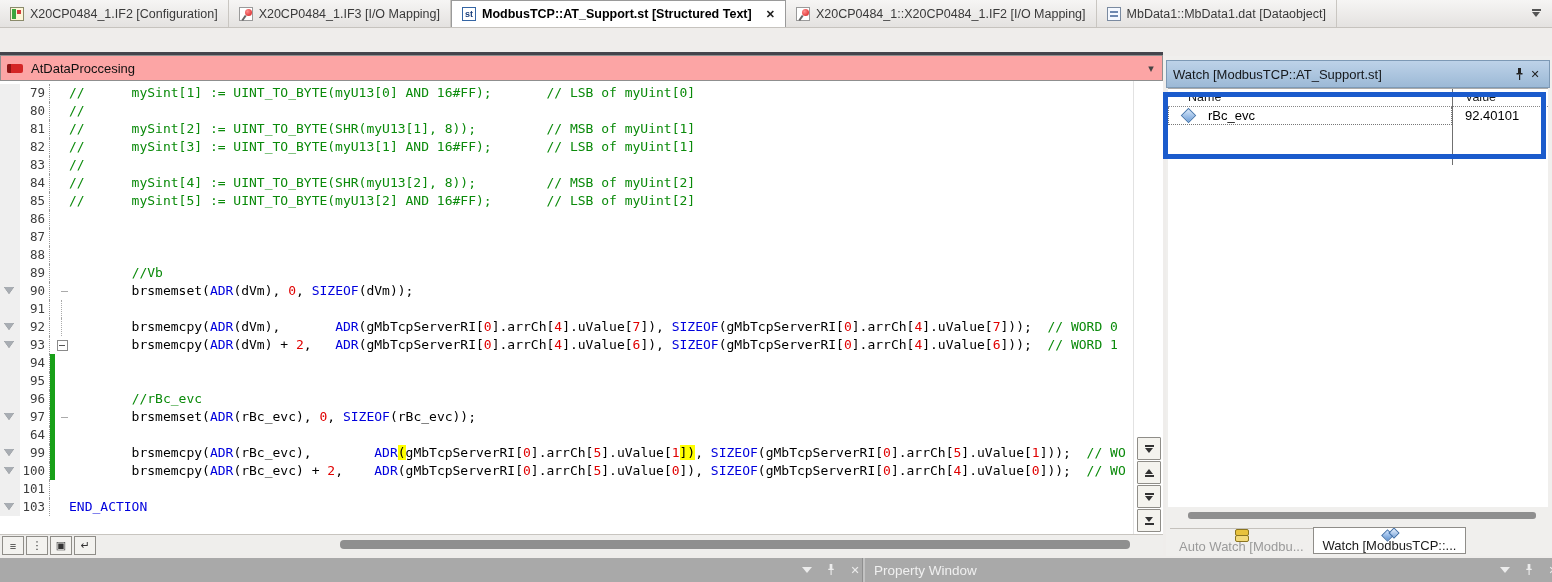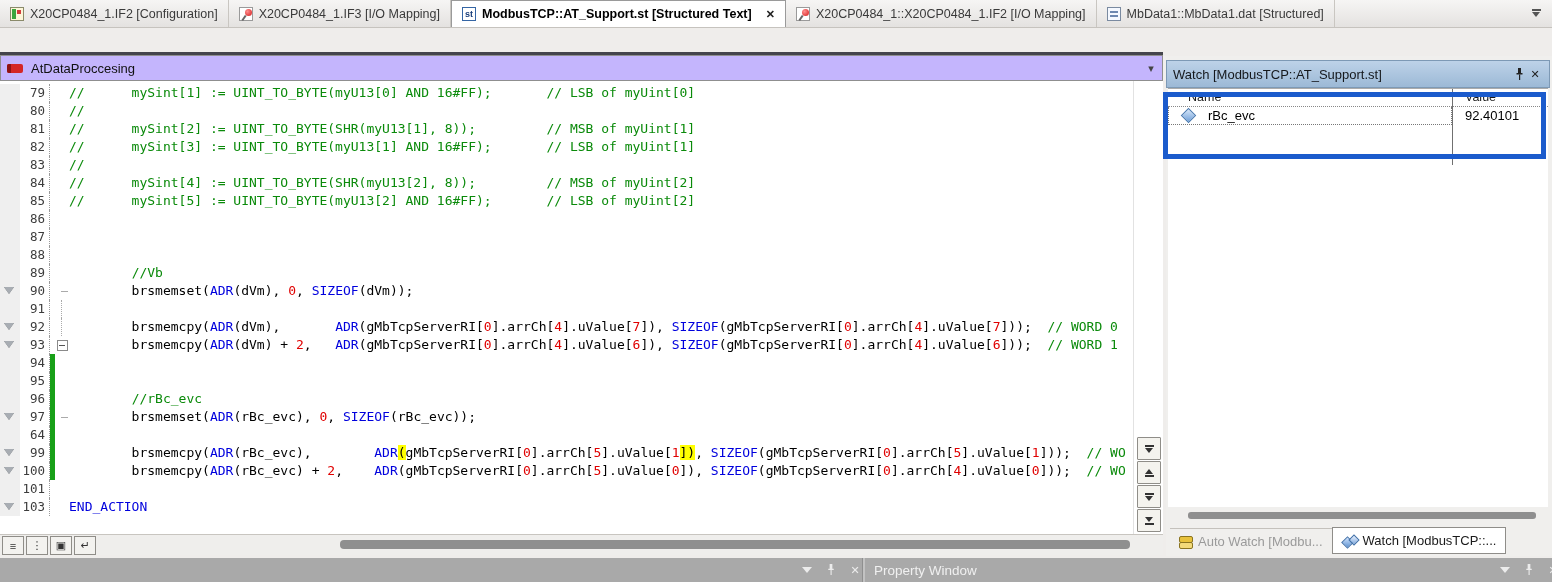--- a/index.html
+++ b/index.html
@@ -42,21 +42,21 @@
             border:1px solid transparent;border-radius:2px;font-size:11px;color:#2b4a7a;background:transparent;}
   .tb-fb{font-weight:bold;font-size:10px;color:#274a86;border:1px dotted #8aa0c8 !important;padding:0 1px;}
   .tb-var .dia{width:9px;height:9px;background:linear-gradient(135deg,#cfe3ff,#6f9fd8);border:1px solid #4a7ab0;transform:rotate(45deg);}
   .tb-ab{font-size:10.5px;color:#222;border-bottom:2px solid #2255cc !important;line-height:10px;}
   .tb-ret{border:1px solid #9aa8c0 !important;background:#eef2fa;color:#33589a;font-size:12px;}
   .tb-ind{letter-spacing:-1px;color:#3a6ab8;font-size:12px;}
   .tb-doc{border:1px solid #9aa8c0 !important;background:#f5f8ff;color:#3a6ab8;font-size:11px;}
   .editor-topline{position:absolute;left:0;top:52px;width:1163px;height:3px;background:#44444c;}
 
   
-  .combo-row{position:absolute;left:0;top:55px;width:1163px;height:26px;background:#c4b5fd;
+  .combo-row{position:absolute;left:0;top:55px;width:1163px;height:26px;background:#fca5a5;
              border:1px solid #8f8f8f;box-sizing:border-box;display:flex;align-items:center;}
   .icon-action{width:16px;height:9px;margin:0 8px 0 6px;background:#d42626;border-radius:2px;position:relative;}
   .icon-action::before{content:"";position:absolute;left:0;top:0;width:4px;height:9px;background:#8f1414;border-radius:2px 0 0 2px;}
   .combo-text{font-size:13px;color:#111;}
   .combo-arrow{position:absolute;right:3px;top:4px;width:16px;height:16px;display:flex;align-items:center;justify-content:center;color:#444;font-size:11px;}
 
   
   .editor{position:absolute;left:0;top:81px;width:1163px;height:453px;background:#fff;overflow:hidden;}
   .rows{position:absolute;left:0;top:3px;}
   .row{display:flex;height:18px;line-height:18px;}
@@ -103,21 +103,21 @@
   .wg-header{display:flex;height:17px;line-height:17px;font-size:12.5px;color:#1a1a1a;border-bottom:1px dotted #888;align-items:flex-end;}
   .wg-header .c1{width:284px;padding-left:20px;box-sizing:border-box;}
   .wg-header .c2{padding-left:13px;}
   .wg-row{display:flex;height:18px;line-height:18px;font-size:13px;color:#000;}
   .wg-row .c1{width:284px;display:flex;align-items:center;box-sizing:border-box;border:1px dotted #777;border-top:none;padding-left:14px;}
   .wg-row .c2{padding-left:13px;}
   .vardia{width:9px;height:9px;background:linear-gradient(135deg,#d8e8fa,#6f9fd8);border:1px solid #4a7ab0;transform:rotate(45deg);margin-right:14px;flex:0 0 auto;}
   .annot{position:absolute;left:1163px;top:92px;width:383px;height:67px;border:5px solid var(--annot,#1b5bcc);box-sizing:border-box;z-index:6;pointer-events:none;}
   .watch-hthumb{position:absolute;left:22px;top:456px;width:348px;height:7px;background:#8f8f8f;border-radius:3px;}
   .watch-tabs{position:absolute;left:4px;top:470px;right:2px;height:28px;display:flex;align-items:flex-end;}
-  .wtab{display:inline-flex;align-items:center;gap:6px;height:25px;padding:0 9px;font-size:13px;white-space:nowrap;overflow:hidden;}
+  .wtab{display:inline-flex;align-items:center;gap:6px;height:25px;padding:0 9px;font-size:13px;white-space:nowrap;overflow:hidden;flex-direction:column;}
   .wtab.inactive{color:#9a9a9a;border-top:1px solid #c4c1bc;}
   .wtab.active{background:#fff;border:1px solid #8f8d89;color:#1a1a1a;}
   .icon-auto-watch{width:13px;height:12px;position:relative;}
   .icon-auto-watch::before{content:"";position:absolute;left:0;top:0;width:12px;height:5px;background:#e8c23c;border:1px solid #8a7420;border-radius:2px;}
   .icon-auto-watch::after{content:"";position:absolute;left:0;top:6px;width:12px;height:5px;background:#f3da7a;border:1px solid #8a7420;border-radius:2px;}
   .icon-watch{width:15px;height:12px;position:relative;}
   .icon-watch::before{content:"";position:absolute;left:1px;top:3px;width:7px;height:7px;background:linear-gradient(135deg,#cfe3ff,#5f93d0);border:1px solid #3f6fa8;transform:rotate(45deg);}
   .icon-watch::after{content:"";position:absolute;left:8px;top:1px;width:6px;height:6px;background:linear-gradient(135deg,#e8f1ff,#7fa9dc);border:1px solid #3f6fa8;transform:rotate(45deg);}
 
   
@@ -150,21 +150,21 @@
         <span class="ticon icon-structured-text"></span>
         <span class="label">ModbusTCP::AT_Support.st [Structured Text]</span>
         <span class="close">✕</span>
       </div>
       <div class="tab">
         <span class="ticon icon-io-mapping"></span>
         <span class="label">X20CP0484_1::X20CP0484_1.IF2 [I/O Mapping]</span>
       </div>
       <div class="tab">
         <span class="ticon icon-dataobject"></span>
-        <span class="label">MbData1::MbData1.dat [Structured]</span>
+        <span class="label">MbData1::MbData1.dat [Dataobject]</span>
       </div>
     </div>
   <div class="tabmenu">
     <span class="bar"></span>
     <span class="tri"></span>
   </div>
 
   <div class="toolbar" id="toolbar">
       <div class="tool-btn tb-fb">FB</div>
       <div class="tool-btn tb-var">

